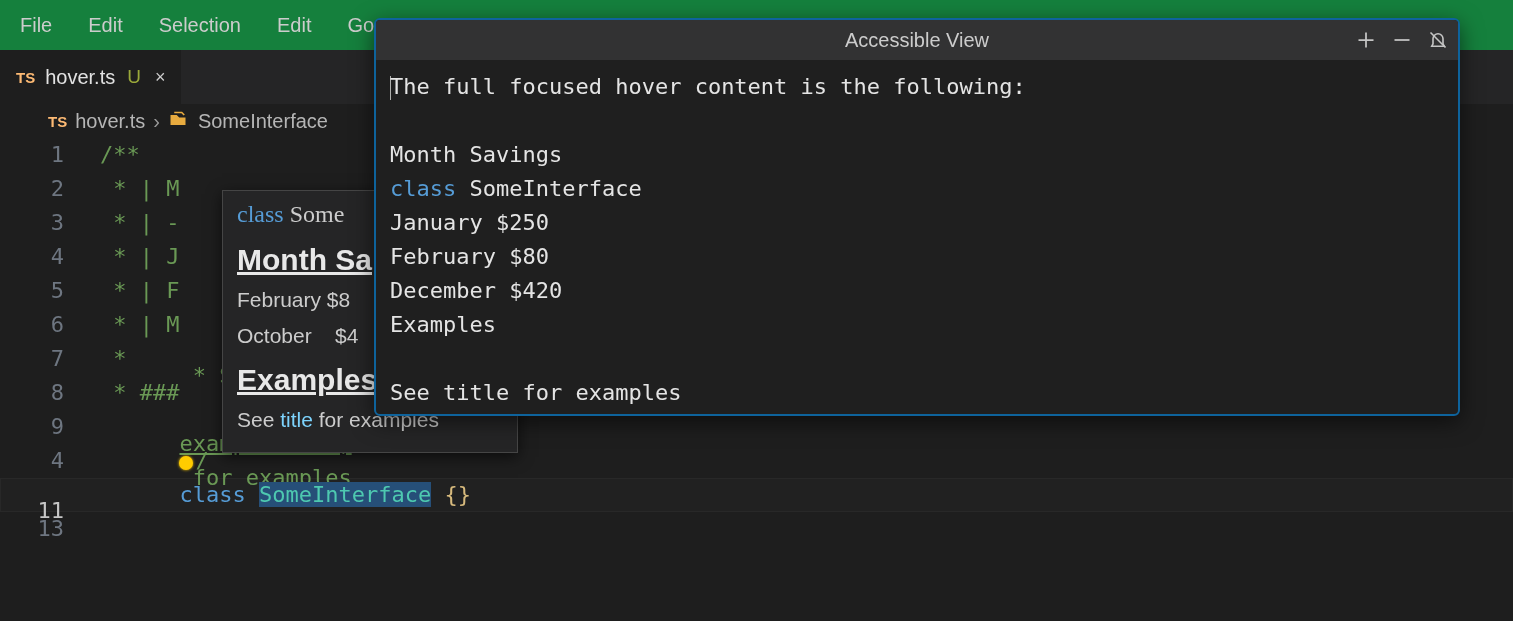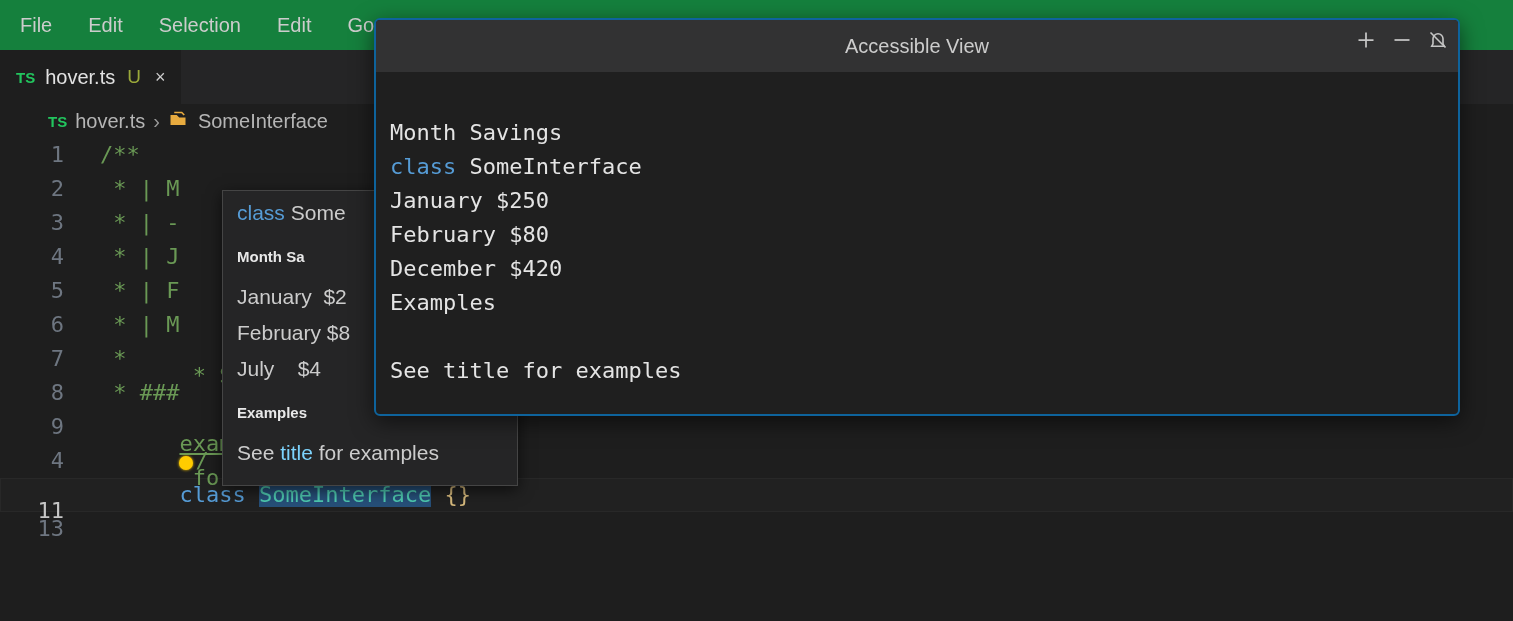--- a/index.html
+++ b/index.html
@@ -39,21 +39,21 @@
   .tab {
     height: 54px;
     display: flex;
     align-items: center;
     background: #1e1e1e;
     padding: 0 16px;
     font-size: 20px;
     gap: 10px;
   }
   .ts-badge {
-    color: #22c55e;
+    color: #fdba74;
     font-weight: 700;
     font-size: 15px;
   }
   .tab-name { color: #e2e2e2; }
   .tab-mod  { color: #9aa83a; font-size: 19px; margin-left: 2px; }
   .tab-close { color: #cccccc; font-size: 18px; margin-left: 4px; }
 
   
   .breadcrumb {
     height: 34px;
@@ -118,35 +118,36 @@
     top: 190px;
     width: 294px;
     background: #252526;
     border: 1px solid #454545;
     box-shadow: 0 4px 14px rgba(0,0,0,.6);
     font-family: "Segoe UI", Arial, sans-serif;
     color: #cccccc;
     z-index: 5;
   }
   .hover-sig {
-    font-family: Liberation Sans, sans-serif;
-    font-size: 21px;
+    font-family: Liberation Serif, serif;
+    font-size: 24px;
     padding: 10px 14px 6px 14px;
   }
   .hover-sig .kw { color: #569cd6; }
   .hover-body {
     padding: 0 14px 14px 14px;
     font-size: 21px;
     line-height: 36px;
   }
   .hover-body h3 {
     margin: 8px 0 4px 0;
-    font-size: 15px;
+    font-size: 30px;
     font-weight: 700;
     color: #e8e8e8;
+    text-decoration: underline;
   }
   .hover-body .row { white-space: pre; }
   .hover-body a { color: #7dd3fc; text-decoration: none; }
 
   
   .acc-view {
     position: absolute;
     left: 374px;
     top: 18px;
     width: 1082px;
@@ -154,21 +155,21 @@
     background: #1f1f1f;
     border: 2px solid #0e639c;
     border-radius: 6px;
     z-index: 10;
     box-shadow: 0 6px 22px rgba(0,0,0,.55);
     color: #e4e4e4;
     font-family: Consolas, "Menlo", monospace;
     font-size: 22px;
   }
   .acc-titlebar {
-    height: 52px;
+    height: 40px;
     background: #323233;
     border-top-left-radius: 4px;
     border-top-right-radius: 4px;
     display: flex;
     align-items: center;
     justify-content: center;
     position: relative;
     font-family: "Segoe UI", Arial, sans-serif;
     font-size: 20px;
     color: #cccccc;
@@ -299,23 +300,22 @@
   </div>
 
 </div>
 
 <div class="hover-popup">
   <div class="hover-sig">
     <span class="kw">class</span> <span>Some</span>
   </div>
   <div class="hover-body">
     <h3>Month  Sa</h3>
-    <div class="row">January  $2</div>
     <div class="row">February $8</div>
-    <div class="row">July    $4</div>
+    <div class="row">October    $4</div>
     <h3>Examples</h3>
     <div>
       <span>See </span><a>title</a><span> for examples</span>
     </div>
   </div>
 </div>
 
 <div class="acc-view">
   <div class="acc-titlebar">
     <span>Accessible View</span>
@@ -331,14 +331,14 @@
           </svg>
       </span>
       <span>
         <svg class="icon-svg" viewBox="0 0 16 16">
           <path fill="none" stroke="#c5c5c5" stroke-width="1.3" d="M4 11V7a4 4 0 0 1 8 0v4l1 2H3z"></path>
           <path stroke="#c5c5c5" stroke-width="1.3" d="M2 2l12 12"></path>
         </svg>
       </span>
     </div>
   </div>
-  <div class="acc-body" id="acc-body"><div>&nbsp;</div><div>Month Savings</div><div><span class="acc-kw">class</span> SomeInterface</div><div>January $250</div><div>February $80</div><div>December $420</div><div>Examples</div><div>&nbsp;</div><div>See title for examples</div></div>
+  <div class="acc-body" id="acc-body"><div><span class="cursor"></span>The full focused hover content is the following:</div><div>&nbsp;</div><div>Month Savings</div><div><span class="acc-kw">class</span> SomeInterface</div><div>January $250</div><div>February $80</div><div>December $420</div><div>Examples</div><div>&nbsp;</div><div>See title for examples</div></div>
 </div>
 
 </body></html>

